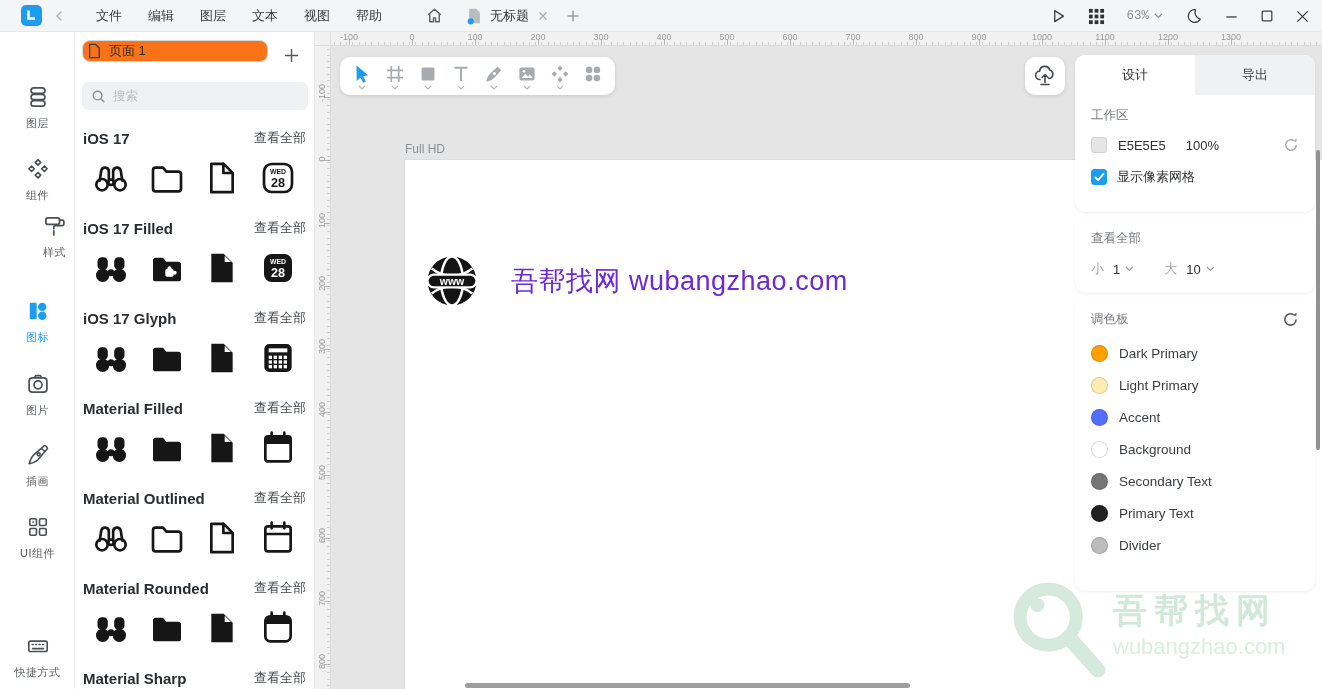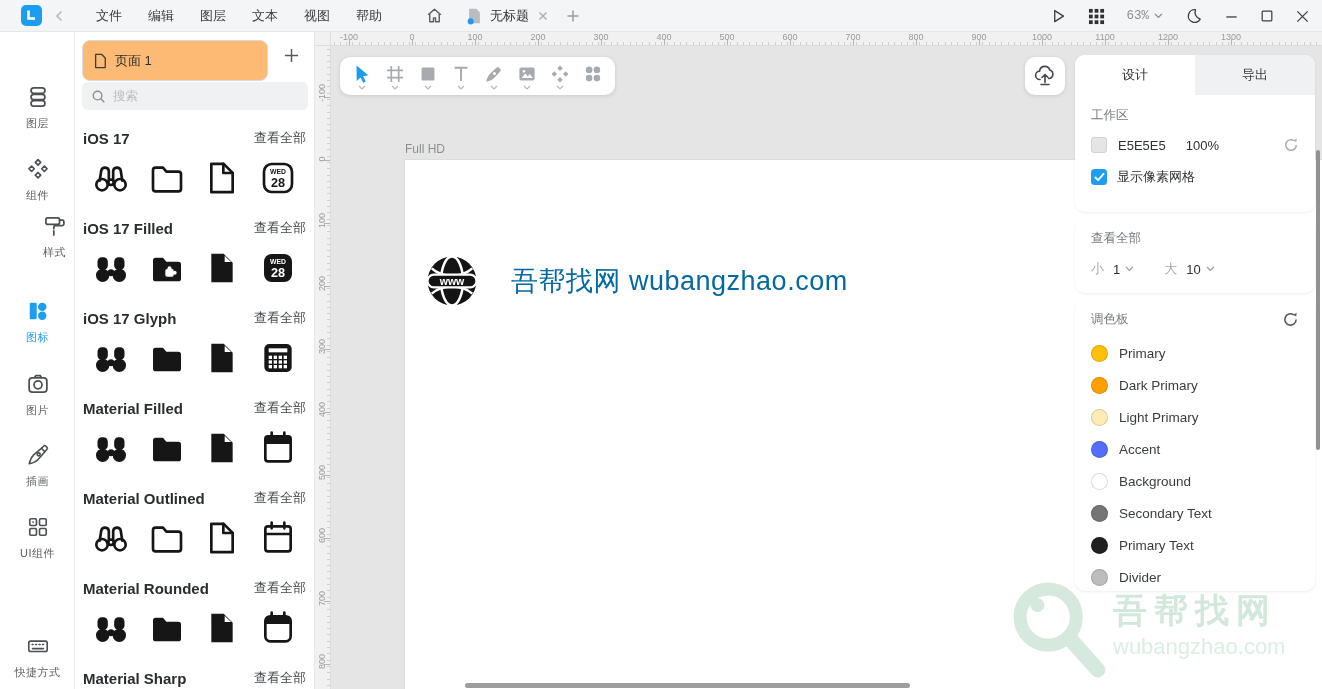--- a/index.html
+++ b/index.html
@@ -21,21 +21,21 @@
   .zoomctl { display:flex; align-items:center; gap:5px; font-size:12.5px; color:#8b8f94; }
 
   
   .sidebar { position:absolute; left:0; top:32px; width:75px; bottom:0; background:#fff; border-right:1px solid #ededee; z-index:40; }
   .side-item { position:absolute; left:0; width:75px; display:flex; flex-direction:column; align-items:center; cursor:pointer; }
   .side-item .lbl { font-size:11px; color:#5d6063; margin-top:6px; letter-spacing:.5px; }
   .side-item.active .lbl { color:#1d9df2; }
 
   
   .leftpanel { position:absolute; left:75px; top:32px; width:240px; bottom:0; background:#fff; border-right:1px solid #e8e8e9; z-index:40; overflow:hidden; }
-  .pagebox { position:absolute; left:7px; top:8px; width:186px; height:41px; border:1px solid #d8d9da; border-radius:8px; display:flex; align-items:center; padding:0 10px; background:#fdba74; }
+  .pagebox { position:absolute; left:7px; top:8px; width:186px; height:22px; border:1px solid #d8d9da; border-radius:8px; display:flex; align-items:center; padding:0 4px; background:#f97316; }
   .pagebox .pname { font-size:13px; color:#2b2e31; margin-left:8px; }
   .addpage { position:absolute; right:14px; top:15px; }
   .searchbox { position:absolute; left:7px; top:50px; width:226px; height:28px; background:#f0f1f2; border-radius:6px; display:flex; align-items:center; padding:0 9px; }
   .searchbox input { border:none; outline:none; background:transparent; font-size:12.5px; color:#333; margin-left:7px; width:170px; font-family:inherit; }
   .searchbox input::placeholder { color:#b9bcbf; }
   .sections { position:absolute; left:0; top:88px; right:0; bottom:0; }
   .section { height:90px; padding:6px 8px 0 8px; }
   .sec-head { display:flex; align-items:center; justify-content:space-between; height:24px; }
   .sec-label { font-size:15px; font-weight:700; color:#2a2d30; }
   .view-all { font-size:13px; color:#46494c; cursor:pointer; }
@@ -46,21 +46,21 @@
   .canvas { position:absolute; left:315px; top:32px; right:0; bottom:0; background:#e5e5e5; overflow:hidden; z-index:1; }
   .hruler { position:absolute; left:16px; top:0; right:0; height:14px; background:#f1f1f2; border-bottom:1px solid #dddddd; }
   .vruler { position:absolute; left:0; top:14px; width:16px; bottom:0; background:#f1f1f2; border-right:1px solid #dddddd; }
   .rcorner { position:absolute; left:0; top:0; width:16px; height:14px; background:#f1f1f2; border-right:1px solid #dddddd; border-bottom:1px solid #dddddd; }
   .tick { position:absolute; background:#cfcfcf; }
   .tick.major { background:#b3b3b3; }
   .rlabel { position:absolute; font-size:9px; color:#9a9a9a; }
   .artboard { position:absolute; left:90px; top:128px; width:917px; bottom:0; background:#ffffff; box-shadow:0 0 0 1px rgba(0,0,0,.035); }
   .ab-label { position:absolute; left:90px; top:110px; font-size:12px; color:#8d9093; }
   .globe { position:absolute; left:110px; top:222px; }
-  .ab-text { position:absolute; left:196px; top:231px; font-size:27px; color:#0369a1; letter-spacing:.5px; white-space:nowrap; }
+  .ab-text { position:absolute; left:196px; top:231px; font-size:27px; color:#6d28d9; letter-spacing:.5px; white-space:nowrap; }
   .toolbar { position:absolute; left:25px; top:25px; height:38px; background:#fff; border-radius:10px; box-shadow:0 1px 4px rgba(0,0,0,.12); display:flex; align-items:flex-start; padding:6px 10px 0 10px; gap:9px; }
   .tool { width:24px; display:flex; flex-direction:column; align-items:center; cursor:pointer; }
   .tool .chev { margin-top:0px; }
   .sharebtn { position:absolute; left:710px; top:25px; width:40px; height:38px; background:#fff; border-radius:10px; box-shadow:0 1px 4px rgba(0,0,0,.12); display:flex; align-items:center; justify-content:center; cursor:pointer; }
   .hscroll { position:absolute; left:150px; top:651px; width:445px; height:5px; background:#9e9e9e; border-radius:3px; }
 
   
   .card { position:absolute; left:1075px; width:240px; background:#fff; border-radius:10px; box-shadow:0 1px 3px rgba(0,0,0,.07); z-index:45; }
   .card1 { top:55px; height:157px; }
   .tabs { display:flex; height:40px; }
@@ -1039,24 +1039,20 @@
   <div class="card-body">
     <div class="palhead">
       <span class="sec-title" style="margin-bottom:0">调色板</span>
       <svg width="17" height="17" viewBox="0 0 16 16">
           <path d="M13.3 8A5.3 5.3 0 1 1 11 3.6" stroke="#55585c" stroke-width="1.5" fill="none"></path>
           <path d="M13.8 1.6l-.4 3.4-3.2-1.2z" fill="#55585c"></path>
         </svg>
     </div>
     <div id="palette-list">
         <div class="palrow">
-          <span class="dot" style="background:#FFC107"></span>
-          <span class="palname">Primary</span>
-        </div>
-        <div class="palrow">
           <span class="dot" style="background:#FFA000"></span>
           <span class="palname">Dark Primary</span>
         </div>
         <div class="palrow">
           <span class="dot" style="background:#FFECB3"></span>
           <span class="palname">Light Primary</span>
         </div>
         <div class="palrow">
           <span class="dot" style="background:#536DFE"></span>
           <span class="palname">Accent</span>

